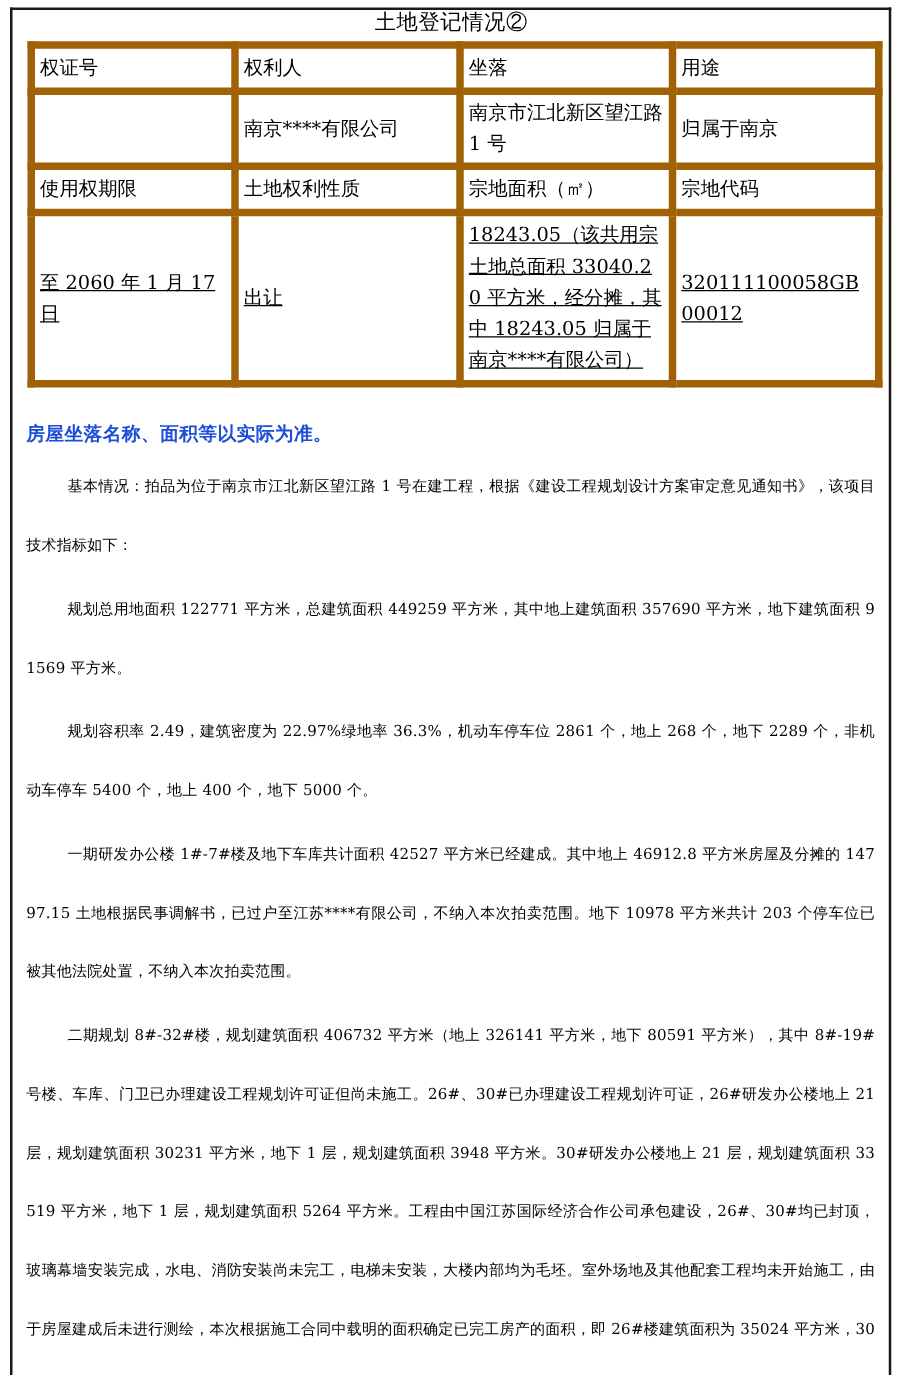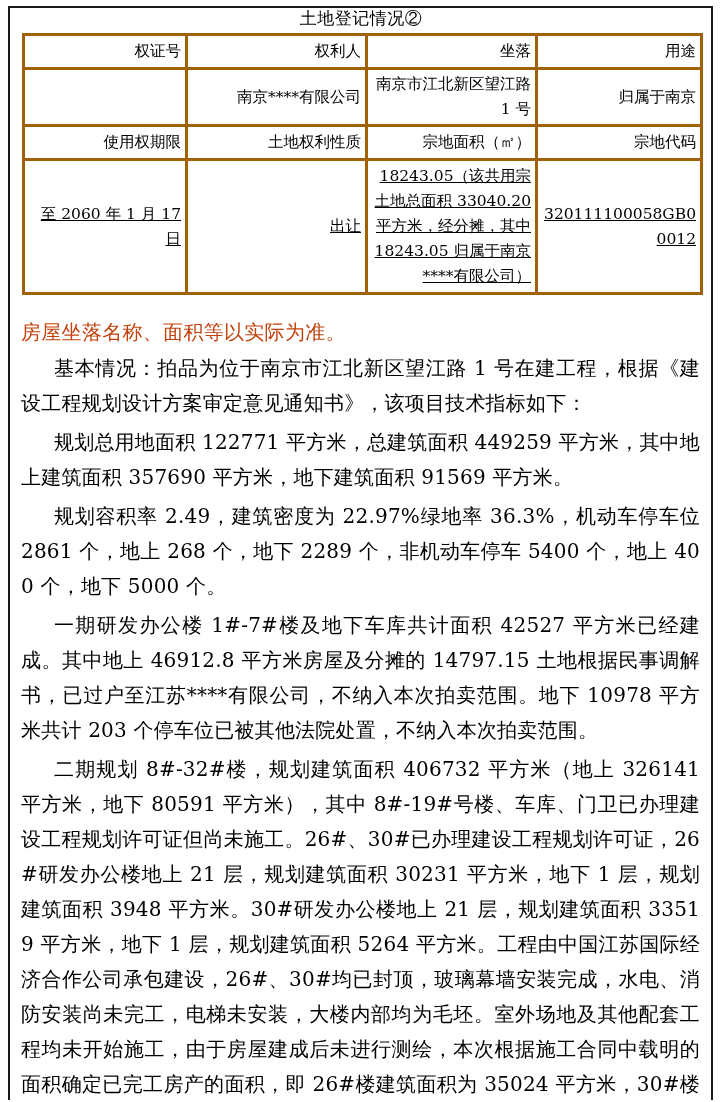--- a/index.html
+++ b/index.html
@@ -50,67 +50,67 @@
     letter-spacing: 0.5px;
     padding-bottom: 1px;
     white-space: nowrap;
   }
   table.land {
     border-collapse: collapse;
     width: 678px;
     table-layout: fixed;
   }
   table.land td {
-    border: 3px solid #a16207;
-    text-align: right;
+    border: 6px solid #a16207;
+    text-align: left;
     vertical-align: middle;
     font-size: 15.5px;
     line-height: 25px;
     padding: 2px 4px;
     word-break: break-all;
   }
   .col-a { width: 163px; }
   .col-b { width: 180px; }
   .col-c { width: 170px; }
   .col-d { width: 165px; }
   .r-head td { height: 27px; }
   .r-two td { height: 46px; }
   .r-three td { height: 27px; }
   .r-four td { height: 127px; text-decoration: underline; }
   .cell-narrow { font-size: 15px; line-height: 24px; }
 
   
   .red-note {
-    color: #c2410c;
-    font-size: 20px;
+    color: #1d4ed8;
+    font-size: 15px;
     line-height: 26px;
     margin: 24px 0 0 21px;
     font-family: "DejaVu Sans", "Liberation Sans", sans-serif;
-    font-weight: 400;
+    font-weight: 700;
     letter-spacing: 0.3px;
   }
 
   
   .section-heading {
     font-size: 17px;
     line-height: 26px;
     font-weight: bold;
     margin: 32px 0 0 21px;
     font-family: "DejaVu Sans", "Liberation Sans", sans-serif;
     letter-spacing: 0.5px;
   }
 
   
   .body-col {
     margin: 0;
     padding: 0 22px 0 21px;
   }
   p.para {
-    font-size: 20px;
-    line-height: 35px;
+    font-size: 12px;
+    line-height: 47px;
     margin: 4px 0 0 0;
     text-align: justify;
     text-justify: inter-ideograph;
     text-indent: 33px;
     letter-spacing: 0.2px;
     word-break: break-all;
   }
   p.para:first-child { margin-top: 6px; }
 </style>
 </head>

